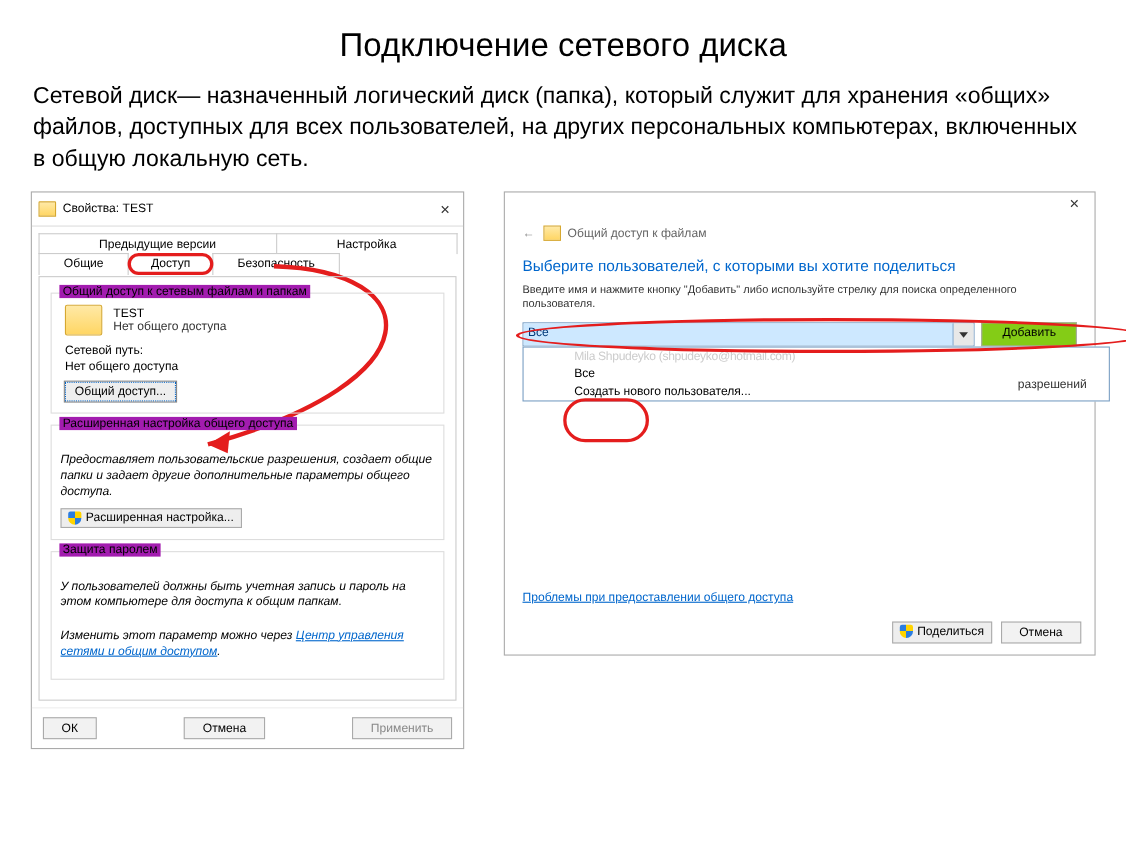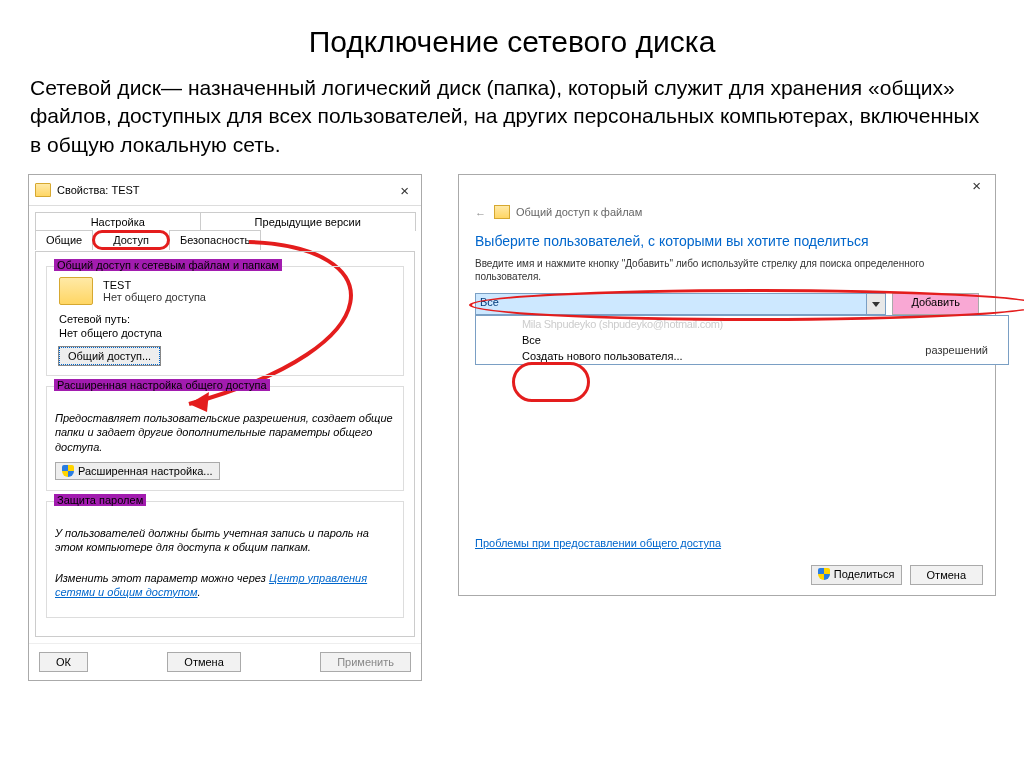--- a/index.html
+++ b/index.html
@@ -59,21 +59,21 @@
 .tabs-row { display: flex; position: relative;}
 .tabs-row2 { display: flex; position: relative; top:-1px;}
 .tab {
   border: 1px solid #ccc;
   border-bottom: none;
   background: #fff;
   padding: 3px 18px;
   font-size: 11px;
   margin-right: -1px;
 }
-.tab.row2 { padding: 3px 10px; text-align: center;}
+.tab.row2 { padding: 3px 22px; text-align: center;}
 .tab.active {
   border: 3px solid #e41d1d;
   border-radius: 12px;
   padding: 1px 18px;
   position: relative;
   z-index: 3;
   background:#fff;
 }
 .tab-content {
   border: 1px solid #ccc;
@@ -209,21 +209,21 @@
   justify-content: center;
 }
 .combo-arrow::after {
   content: "";
   border-left: 4px solid transparent;
   border-right: 4px solid transparent;
   border-top: 5px solid #333;
 }
 .add-btn {
   border: 1px solid #aaa;
-  background: #f9a8d4;
+  background: #84cc16;
   padding: 2px 18px;
   font-size: 11px;
 }
 .dropdown {
   position: absolute;
   left: 16px;
   top: 26px;
   width: 492px;
   border: 1px solid #7a9fc4;
   background: #fff;
@@ -289,22 +289,22 @@
 <div class="windows-container">
 
   <div class="props-dialog">
     <div class="titlebar">
       <span class="folder-icon"></span>
       <span class="titlebar-text">Свойства: TEST</span>
       <span class="close-x">×</span>
     </div>
     <div class="tabs-wrap">
       <div class="tabs-row">
+        <div class="tab" style="flex:1.4;text-align:center">Предыдущие версии</div>
         <div class="tab" style="flex:1;text-align:center">Настройка</div>
-        <div class="tab" style="flex:1.4;text-align:center">Предыдущие версии</div>
       </div>
       <div class="tabs-row2">
         <div class="tab row2">Общие</div>
         <div class="tab active">Доступ</div>
         <div class="tab row2">Безопасность</div>
       </div>
 
       <svg class="svg-arrow" style="left:120px;top:20px;width:260px;height:200px" viewBox="0 0 260 200">
         <path d="M 100 16 C 240 20, 250 120, 40 178" stroke="#e41d1d" stroke-width="4" fill="none"></path>
         <polygon points="40,178 60,166 58,186" fill="#e41d1d"></polygon>

